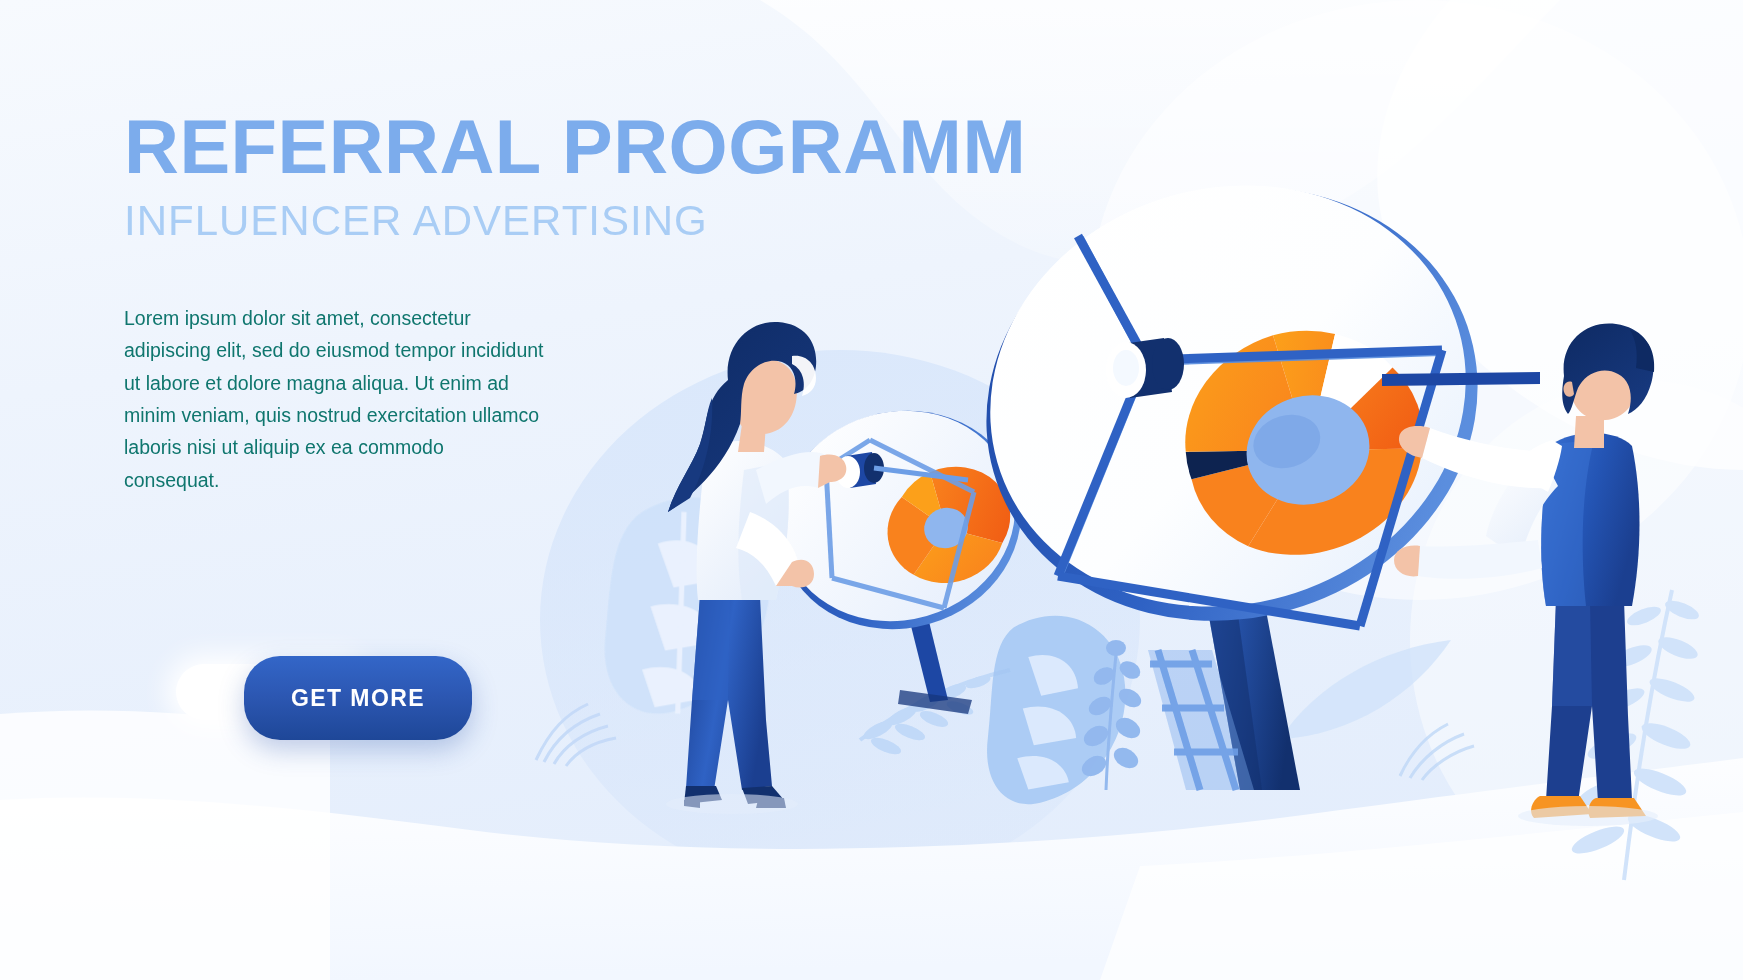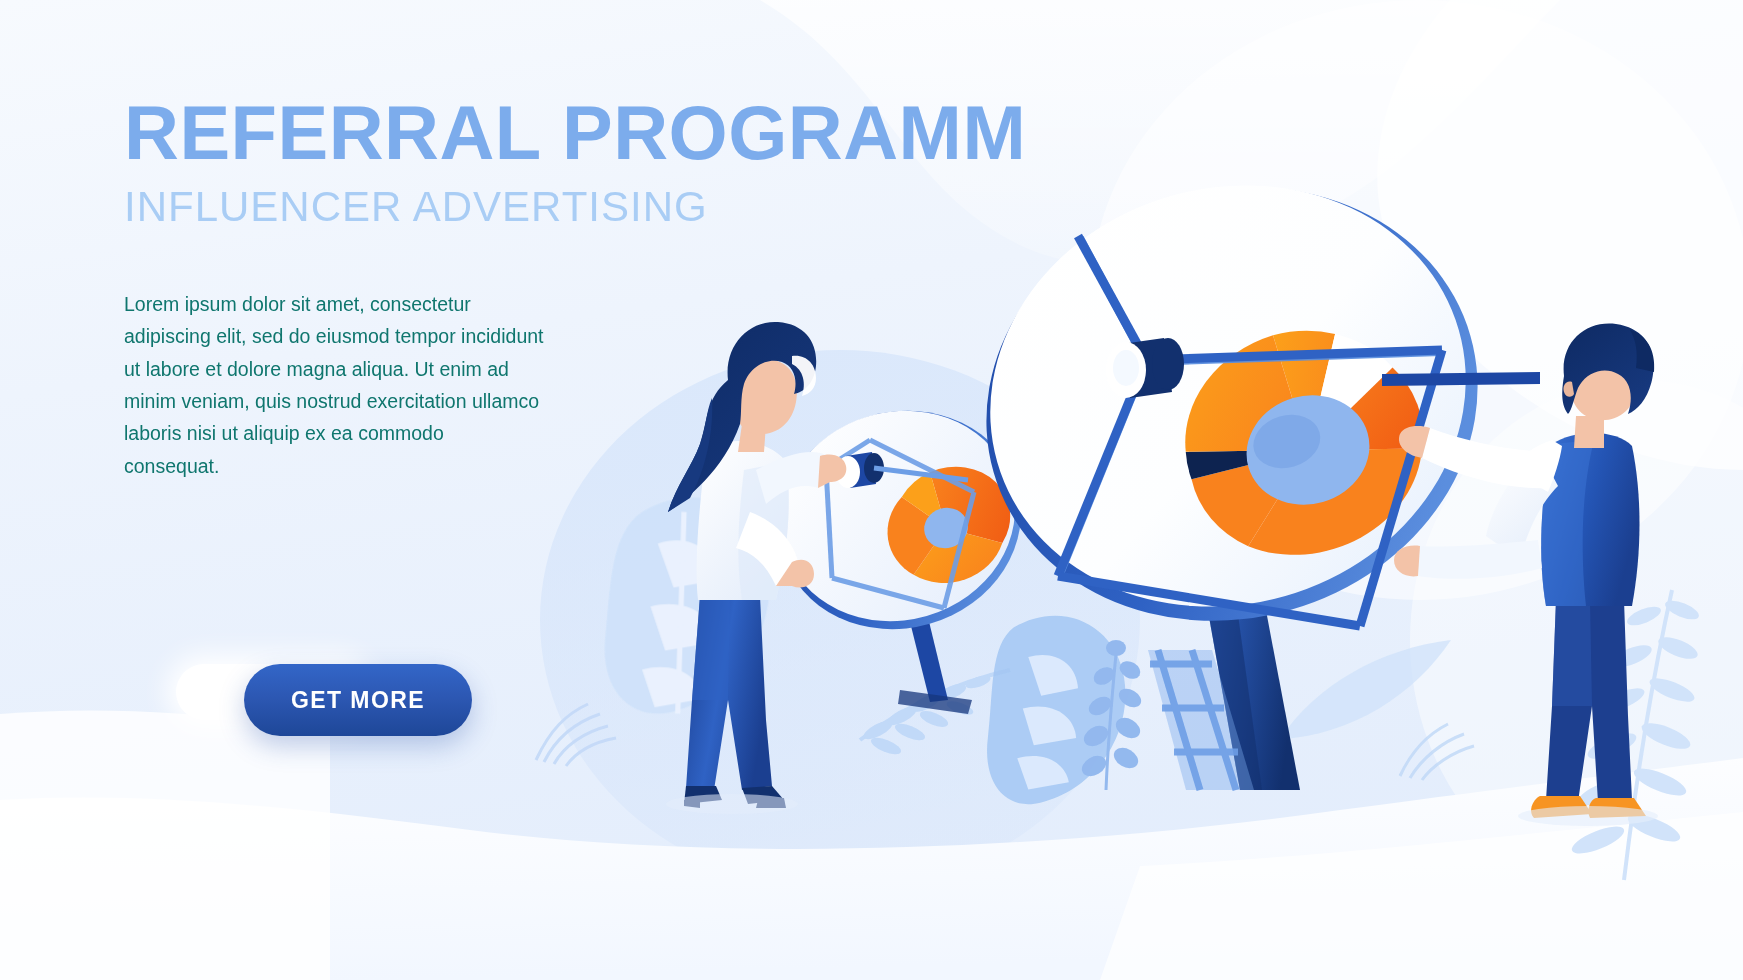--- a/index.html
+++ b/index.html
@@ -21,21 +21,21 @@
   .layer {
     position: absolute;
     inset: 0;
     width: 1743px;
     height: 980px;
   }
   
   .content {
     position: absolute;
     left: 124px;
-    top: 98px;
+    top: 112px;
     width: 980px;
     z-index: 40;
   }
   .headline {
     margin: 0;
     font-size: 76px;
     line-height: 0.92;
     letter-spacing: 0.5px;
     font-weight: 700;
     color: #7cacec;
@@ -76,23 +76,23 @@
     top: 8px;
     width: 190px;
     height: 56px;
     border-radius: 28px;
     background: #ffffff;
     box-shadow: 0 0 26px 10px rgba(255,255,255,0.95);
   }
   .cta-button {
     position: absolute;
     left: 68px;
-    top: 8px;
+    top: 0;
     width: 228px;
-    height: 72px;
+    height: 84px;
     border: none;
     border-radius: 36px;
     background: linear-gradient(180deg, #3366c8 0%, #2c57b2 48%, #1e4798 100%);
     color: #ffffff;
     font-size: 23px;
     font-weight: 700;
     letter-spacing: 1.4px;
     cursor: pointer;
     font-family: "Liberation Sans", "DejaVu Sans", sans-serif;
     box-shadow: 0 10px 26px rgba(35,80,170,0.28);

